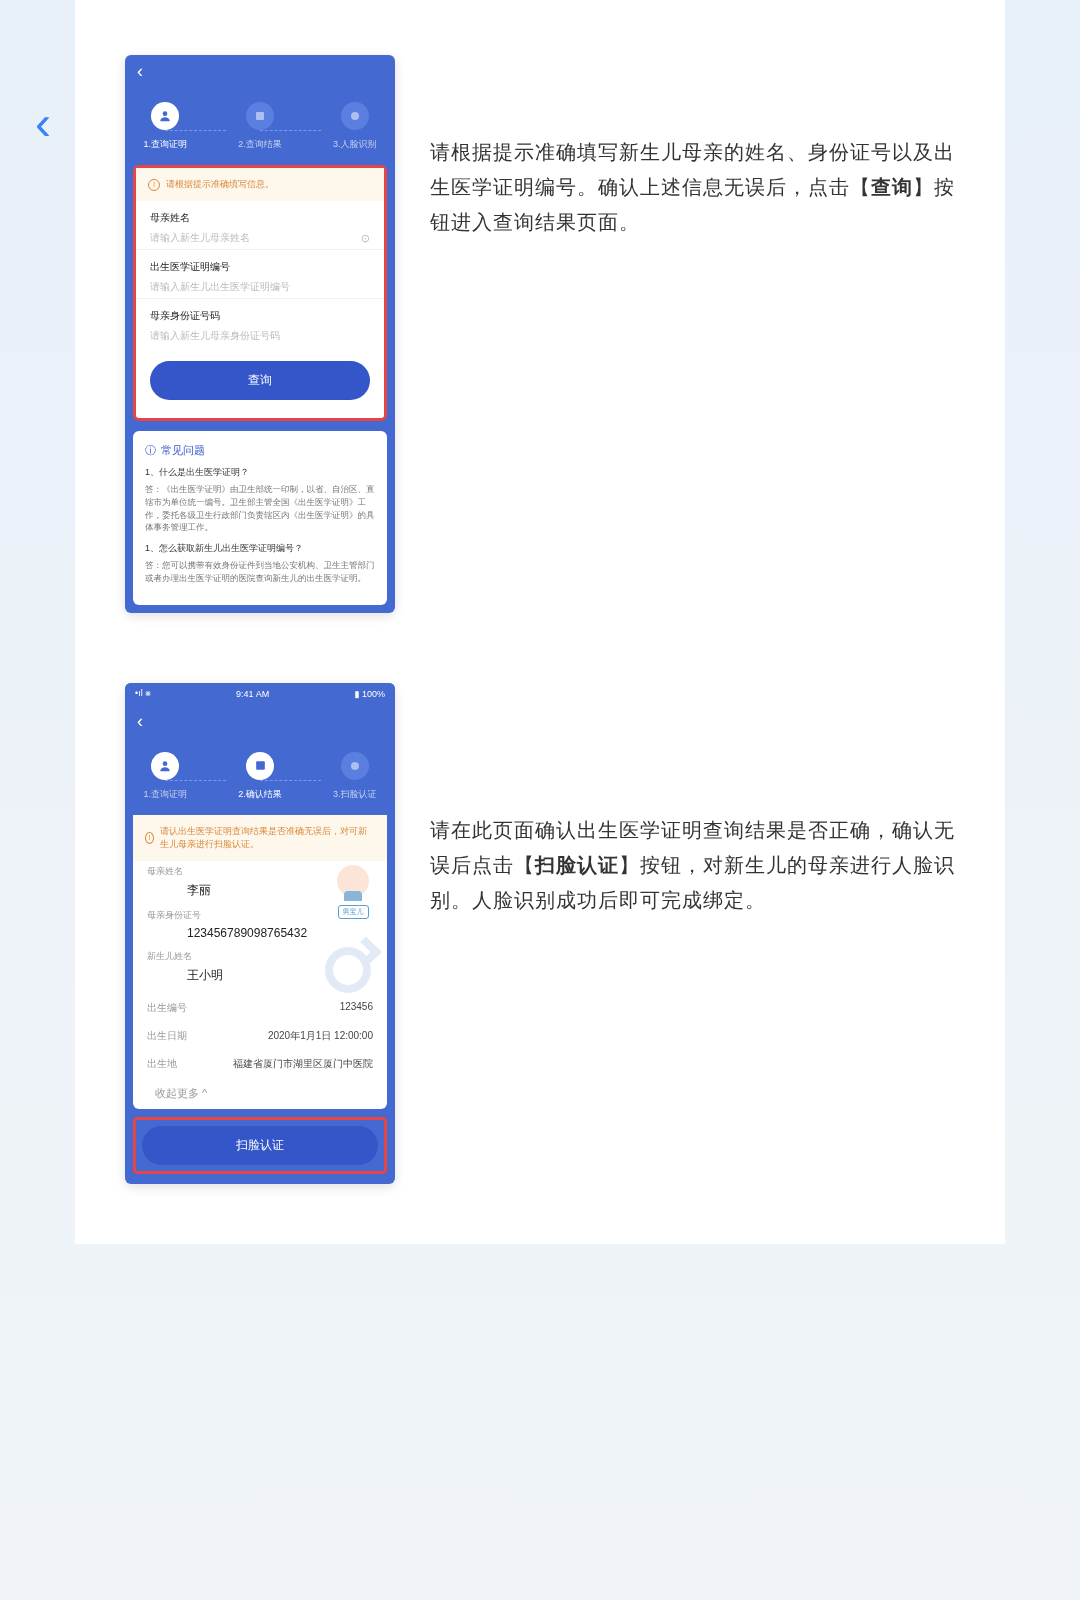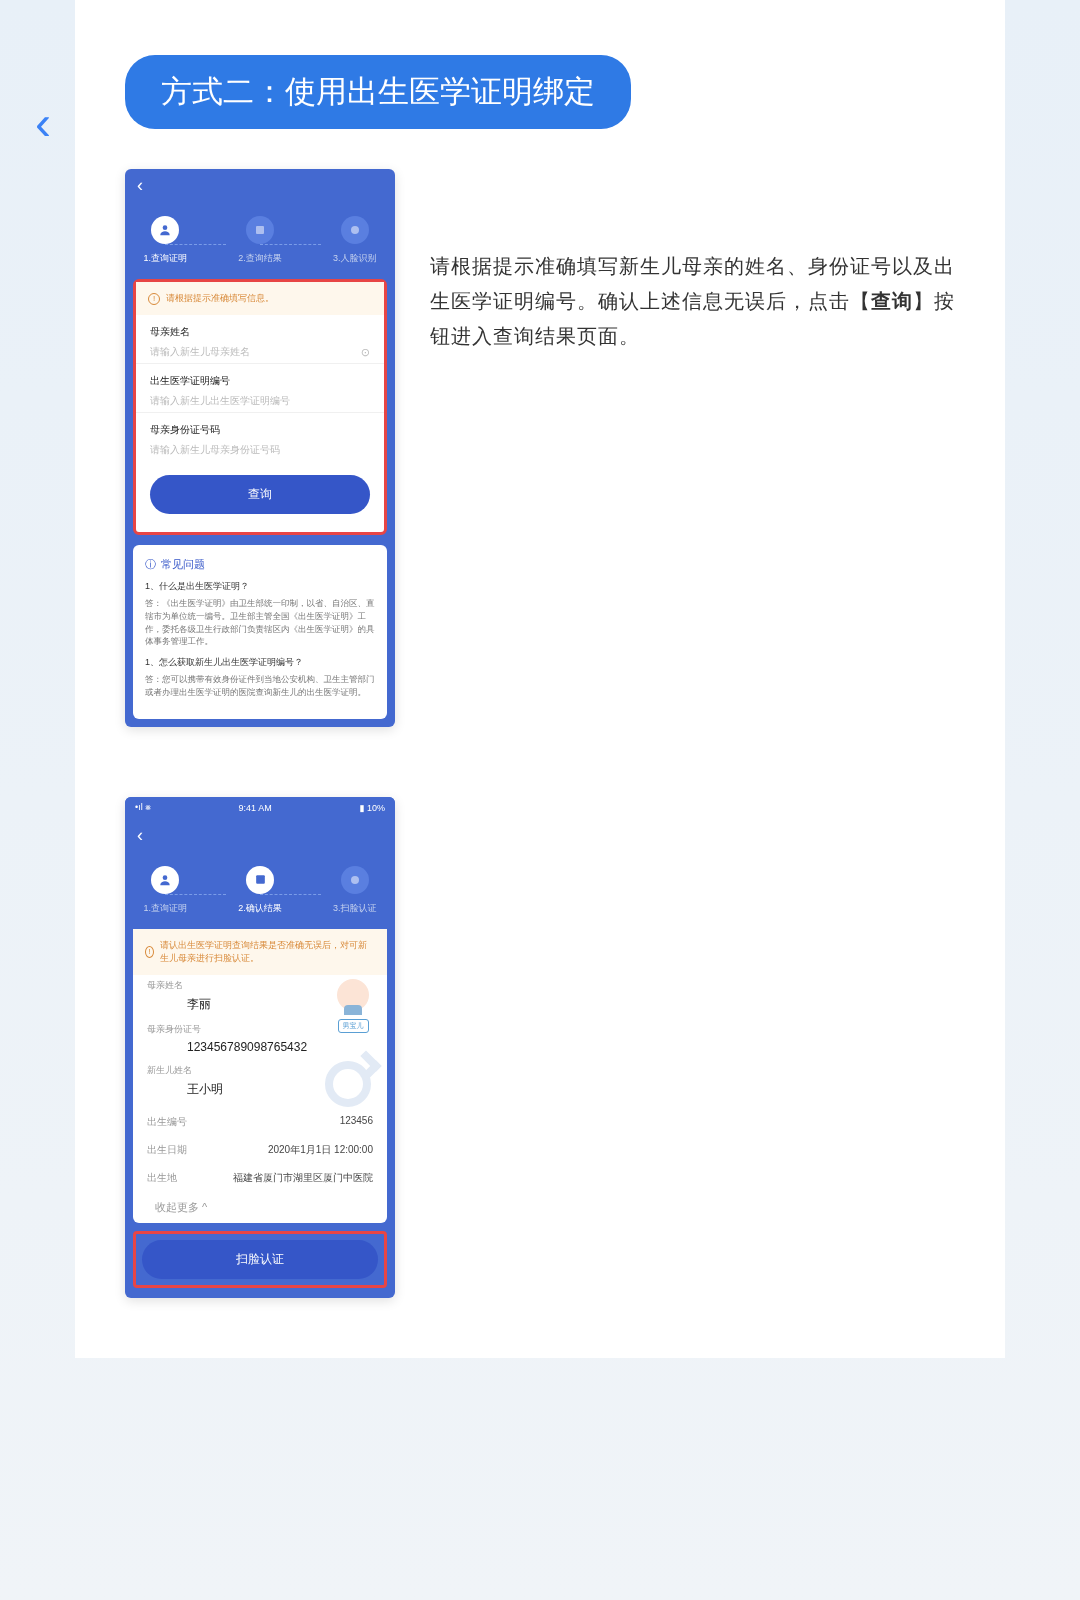--- a/index.html
+++ b/index.html
@@ -252,21 +252,20 @@
 }
 .desc-text strong { font-weight: 700; }
 </style>
 </head>
 <body>
 
 <div class="back-btn">‹</div>
 
 <div class="main-container">
 
-  <div class="title-badge">方式二：使用出生医学证明绑定</div>
 
   
   <div class="section">
     <div class="phone">
       <div class="phone-back">‹</div>
       <div class="steps">
         <div class="step">
           <div class="step-circle active">
             <svg width="14" height="14" viewBox="0 0 24 24" fill="currentColor">
                 <circle cx="12" cy="8" r="4"></circle>
@@ -331,21 +330,21 @@
       <span>请根据提示准确填写新生儿母亲的姓名、身份证号以及出生医学证明编号。确认上述信息无误后，点击【</span><strong>查询</strong><span>】按钮进入查询结果页面。</span>
     </div>
   </div>
 
   
   <div class="section">
     <div class="phone">
       <div class="phone-statusbar">
         <span>•ıl ⨳</span>
         <span>9:41 AM</span>
-        <span>▮ <span>10%</span></span>
+        <span>▮ <span>100%</span></span>
       </div>
       <div class="phone-back">‹</div>
       <div class="steps">
         <div class="step">
           <div class="step-circle active">
             <svg width="14" height="14" viewBox="0 0 24 24" fill="currentColor">
                 <circle cx="12" cy="8" r="4"></circle>
                 <path d="M4 20c0-4 4-6 8-6s8 2 8 6v1H4z"></path>
               </svg>
           </div>
@@ -406,15 +405,18 @@
             <span class="label">出生地</span>
             <span class="value">福建省厦门市湖里区厦门中医院</span>
           </div>
           <div class="collapse-more">收起更多 ^</div>
         </div>
       </div>
       <div class="face-btn-wrap">
         <div class="face-btn">扫脸认证</div>
       </div>
     </div>
+    <div class="desc-text" style="padding-top:130px;">
+      <span>请在此页面确认出生医学证明查询结果是否正确，确认无误后点击【</span><strong>扫脸认证</strong><span>】按钮，对新生儿的母亲进行人脸识别。人脸识别成功后即可完成绑定。</span>
+    </div>
   </div>
 
 </div>
 
 </body></html>

